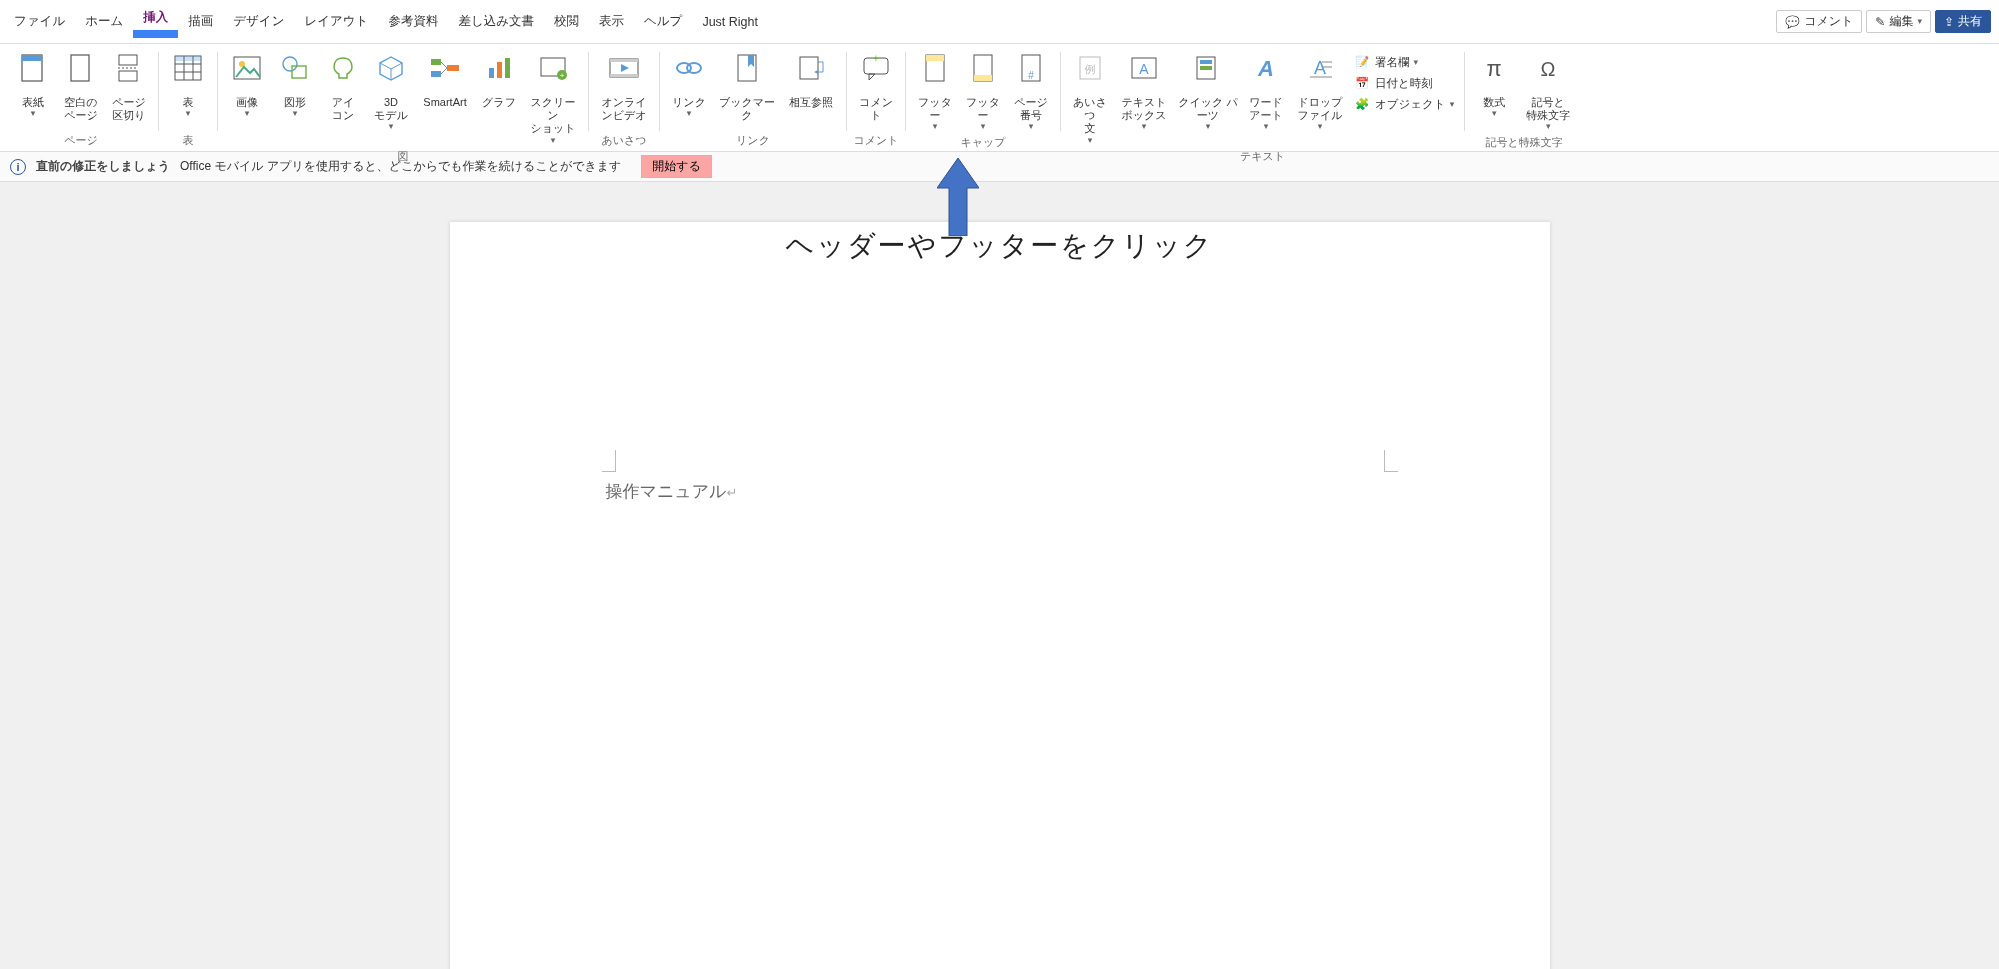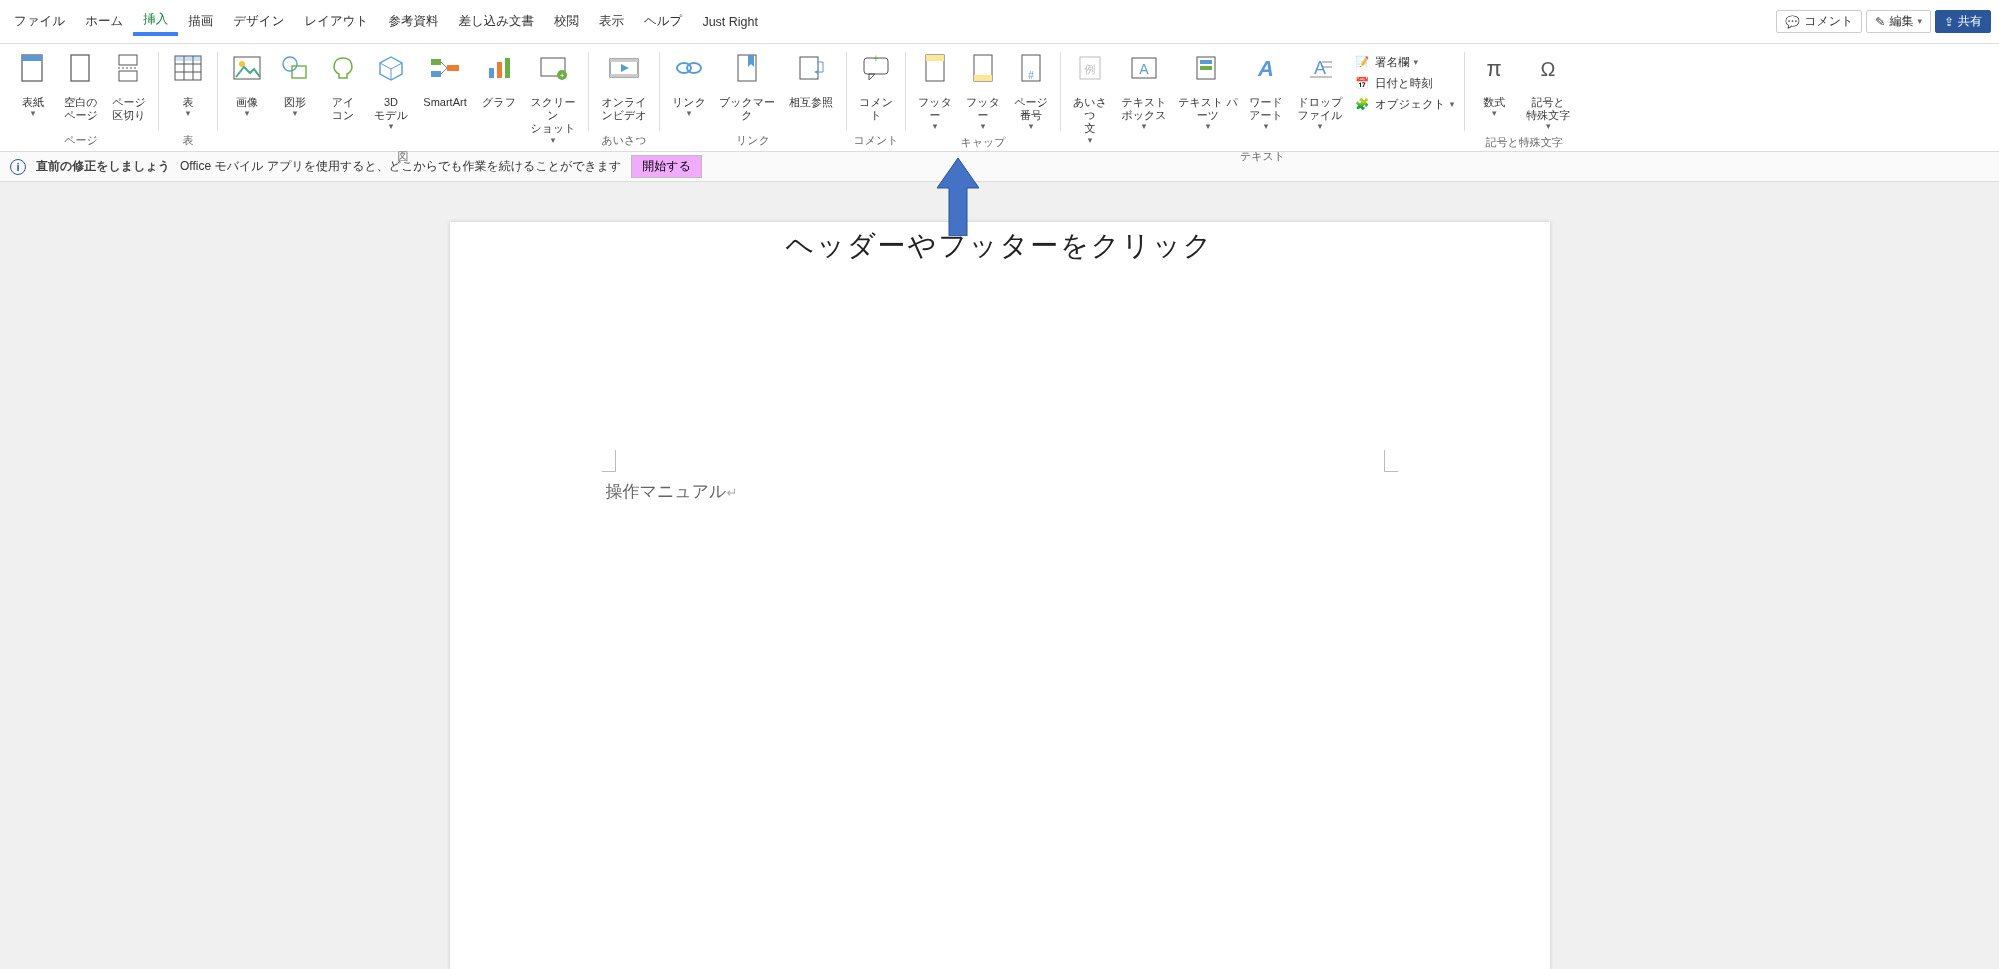--- a/index.html
+++ b/index.html
@@ -20,23 +20,23 @@
     border-bottom: 1px solid #ddd;
     padding: 0 4px;
   }
   .tabs-left { display: flex; align-items: center; flex: 1; }
   .tab {
     padding: 4px 10px;
     font-size: 12.5px;
     cursor: pointer;
   }
   .tab.active {
-    border-bottom: 4px solid #3b82f6;
-    color: #15803d;
-    font-weight: 400;
+    border-bottom: 8px solid #3b82f6;
+    color: #701a75;
+    font-weight: 700;
   }
   .tabs-right { display: flex; align-items: center; gap: 4px; padding-right: 4px;}
   .top-btn {
     padding: 2px 8px;
     border: 1px solid #ccc;
     border-radius: 2px;
     background: #fff;
     display: flex;
     align-items: center;
     gap: 4px;
@@ -149,23 +149,24 @@
     border: 1.5px solid #2b579a;
     border-radius: 50%;
     width: 16px; height: 16px;
     display: inline-flex; align-items: center; justify-content: center;
     font-size: 11px; font-weight: bold;
   }
   .infobar .bold { color: #444; font-weight: 700; }
   .start-btn {
     padding: 2px 10px;
     border: 1px solid #bbb;
-    background: #f0abfc;
+    background: #fca5a5;
     font-size: 12px;
     cursor: pointer;
+    margin-left: 10px;
   }
   
   .canvas {
     position: relative;
     background: #f0f0f0;
     height: 805px;
     display: flex;
     justify-content: center;
   }
   .instruction {
@@ -525,21 +526,21 @@
         <span class="dropdown-caret">▾</span>
       </div>
       <div class="ritem xwide">
         <div class="ricon">
           <svg width="28" height="28" viewBox="0 0 28 28">
               <rect x="3" y="3" width="18" height="22" fill="none" stroke="#555"></rect>
               <rect x="6" y="6" width="12" height="4" fill="#5b9bd5"></rect>
               <rect x="6" y="12" width="12" height="4" fill="#70ad47"></rect>
             </svg>
         </div>
-        <div class="rlabel">テキスト パーツ</div>
+        <div class="rlabel">クイック パーツ</div>
         <span class="dropdown-caret">▾</span>
       </div>
       <div class="ritem">
         <div class="ricon">
           <svg width="28" height="28" viewBox="0 0 28 28">
               <text x="14" y="22" font-size="22" font-style="italic" fill="#5b9bd5" text-anchor="middle" font-weight="bold">A</text>
             </svg>
         </div>
         <div class="rlabel" style="white-space:pre-line">ワード
 アート</div>

